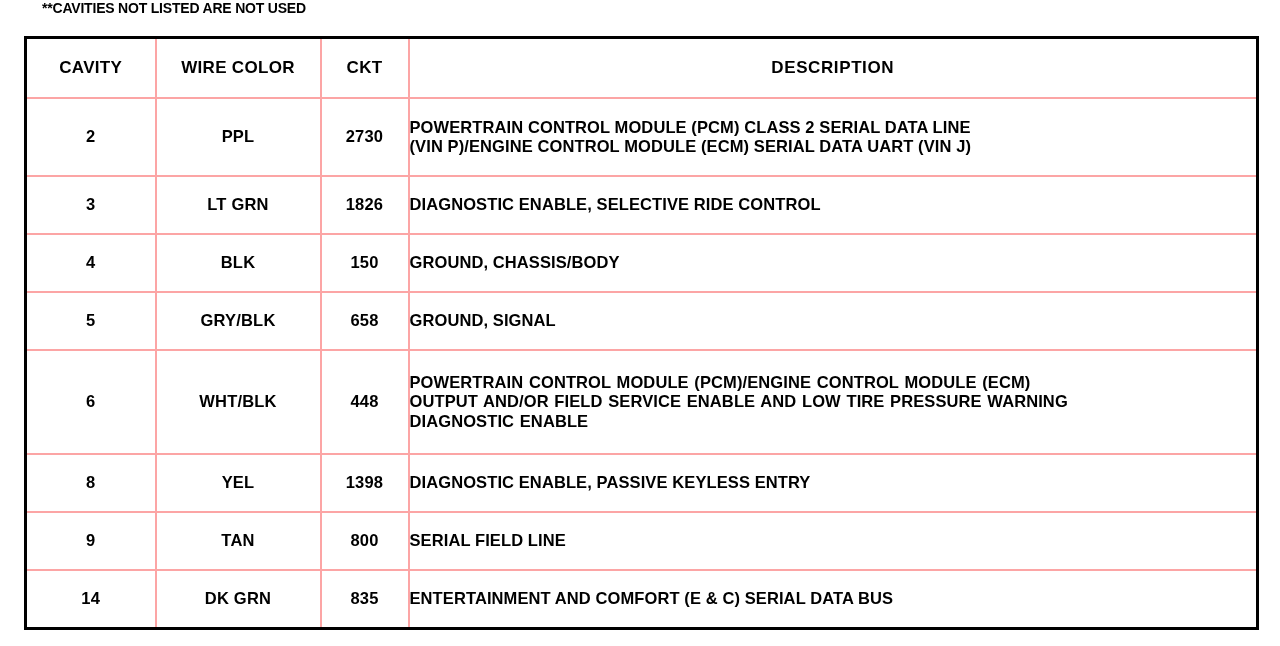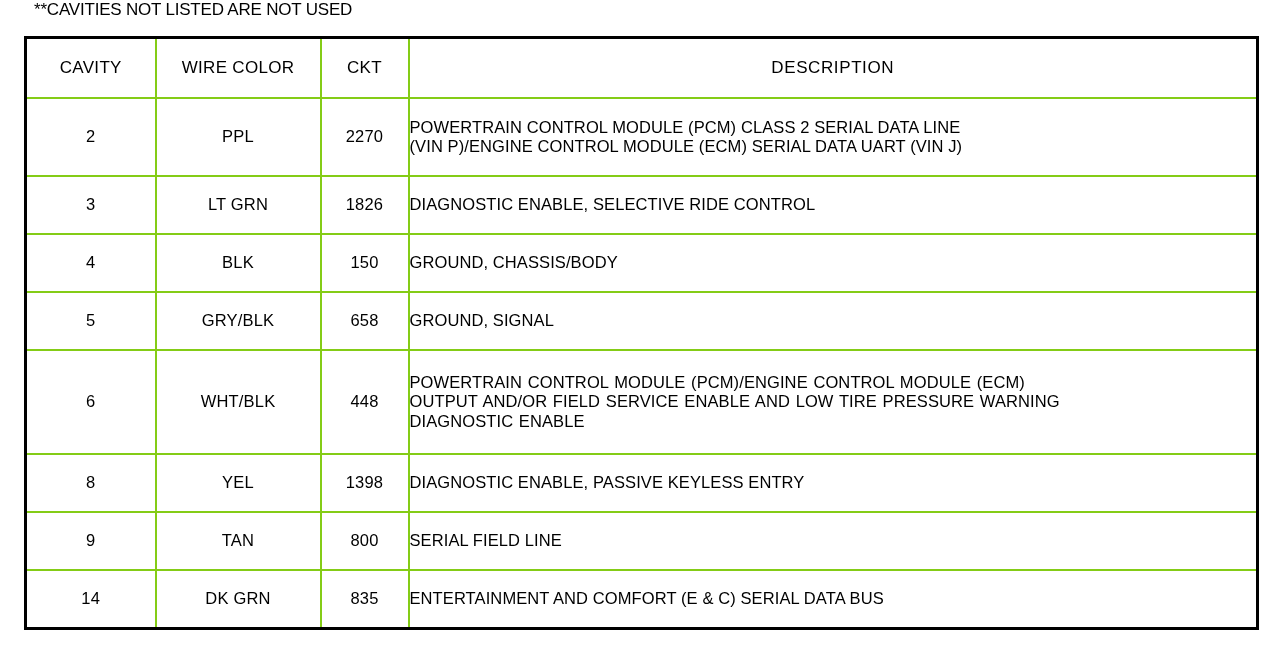--- a/index.html
+++ b/index.html
@@ -15,44 +15,44 @@
     overflow: hidden;
   }
   .page {
     position: relative;
     width: 1280px;
     height: 646px;
     box-sizing: border-box;
   }
   .note {
     position: absolute;
-    left: 34px;
+    left: 42px;
     top: 0px;
-    font-size: 17px;
-    font-weight: normal;
+    font-size: 14px;
+    font-weight: bold;
     letter-spacing: -0.2px;
     white-space: nowrap;
   }
   .table-wrap {
     position: absolute;
     left: 24px;
     top: 36px;
     width: 1232px;
   }
   table.pinout {
     border-collapse: collapse;
     width: 1232px;
     table-layout: fixed;
     border: 3px solid #000;
   }
   table.pinout th,
   table.pinout td {
-    border: 2px solid #84cc16;
+    border: 2px solid #fca5a5;
     vertical-align: middle;
-    font-weight: normal;
+    font-weight: bold;
     line-height: 1.18;
   }
   
   col.c-cavity { width: 130px; }
   col.c-color  { width: 165px; }
   col.c-ckt    { width: 88px; }
   col.c-desc   { width: 849px; }
 
   thead th {
     text-align: center;
@@ -109,21 +109,21 @@
           <th>WIRE COLOR</th>
           <th>CKT</th>
           <th class="desc-head">DESCRIPTION</th>
         </tr>
       </thead>
       <tbody>
 
         <tr class="r-tall">
           <td class="cavity">2</td>
           <td class="color">PPL</td>
-          <td class="ckt">2270</td>
+          <td class="ckt">2730</td>
           <td class="desc">
             <span class="desc-line">POWERTRAIN CONTROL MODULE (PCM) CLASS 2 SERIAL DATA LINE</span>
             <span class="desc-line">(VIN P)/ENGINE CONTROL MODULE (ECM) SERIAL DATA UART (VIN J)</span>
           </td>
         </tr>
 
         <tr class="r-norm">
           <td class="cavity">3</td>
           <td class="color">LT GRN</td>
           <td class="ckt">1826</td>

